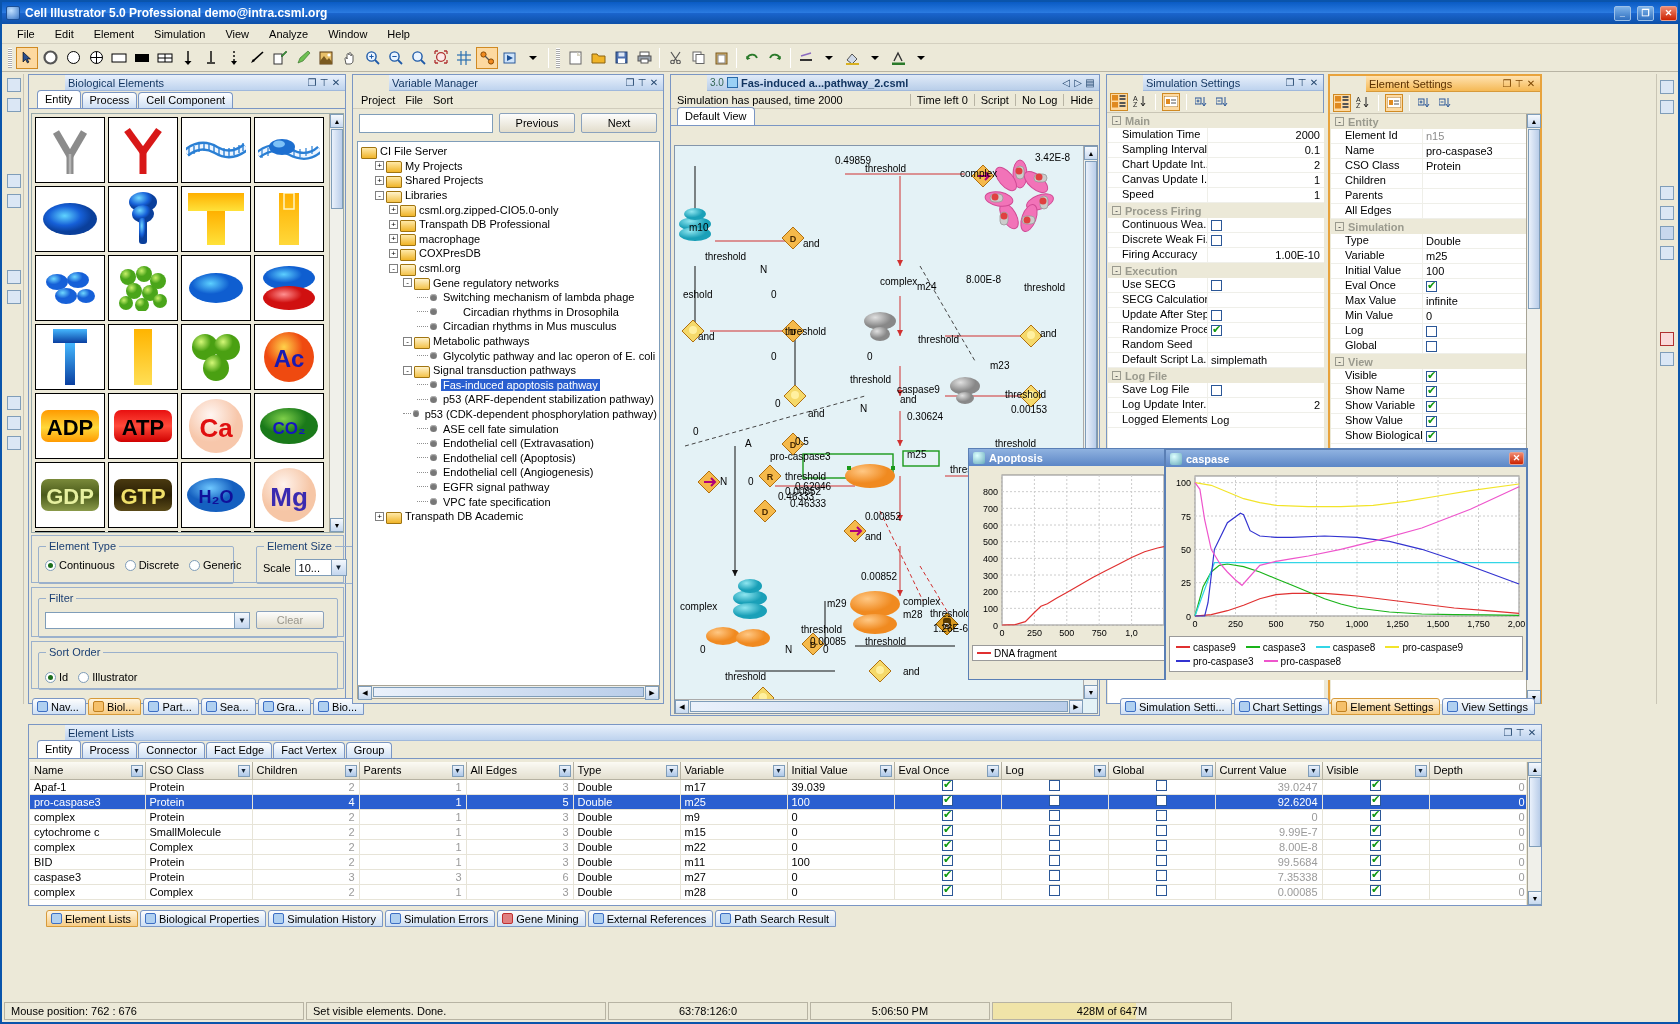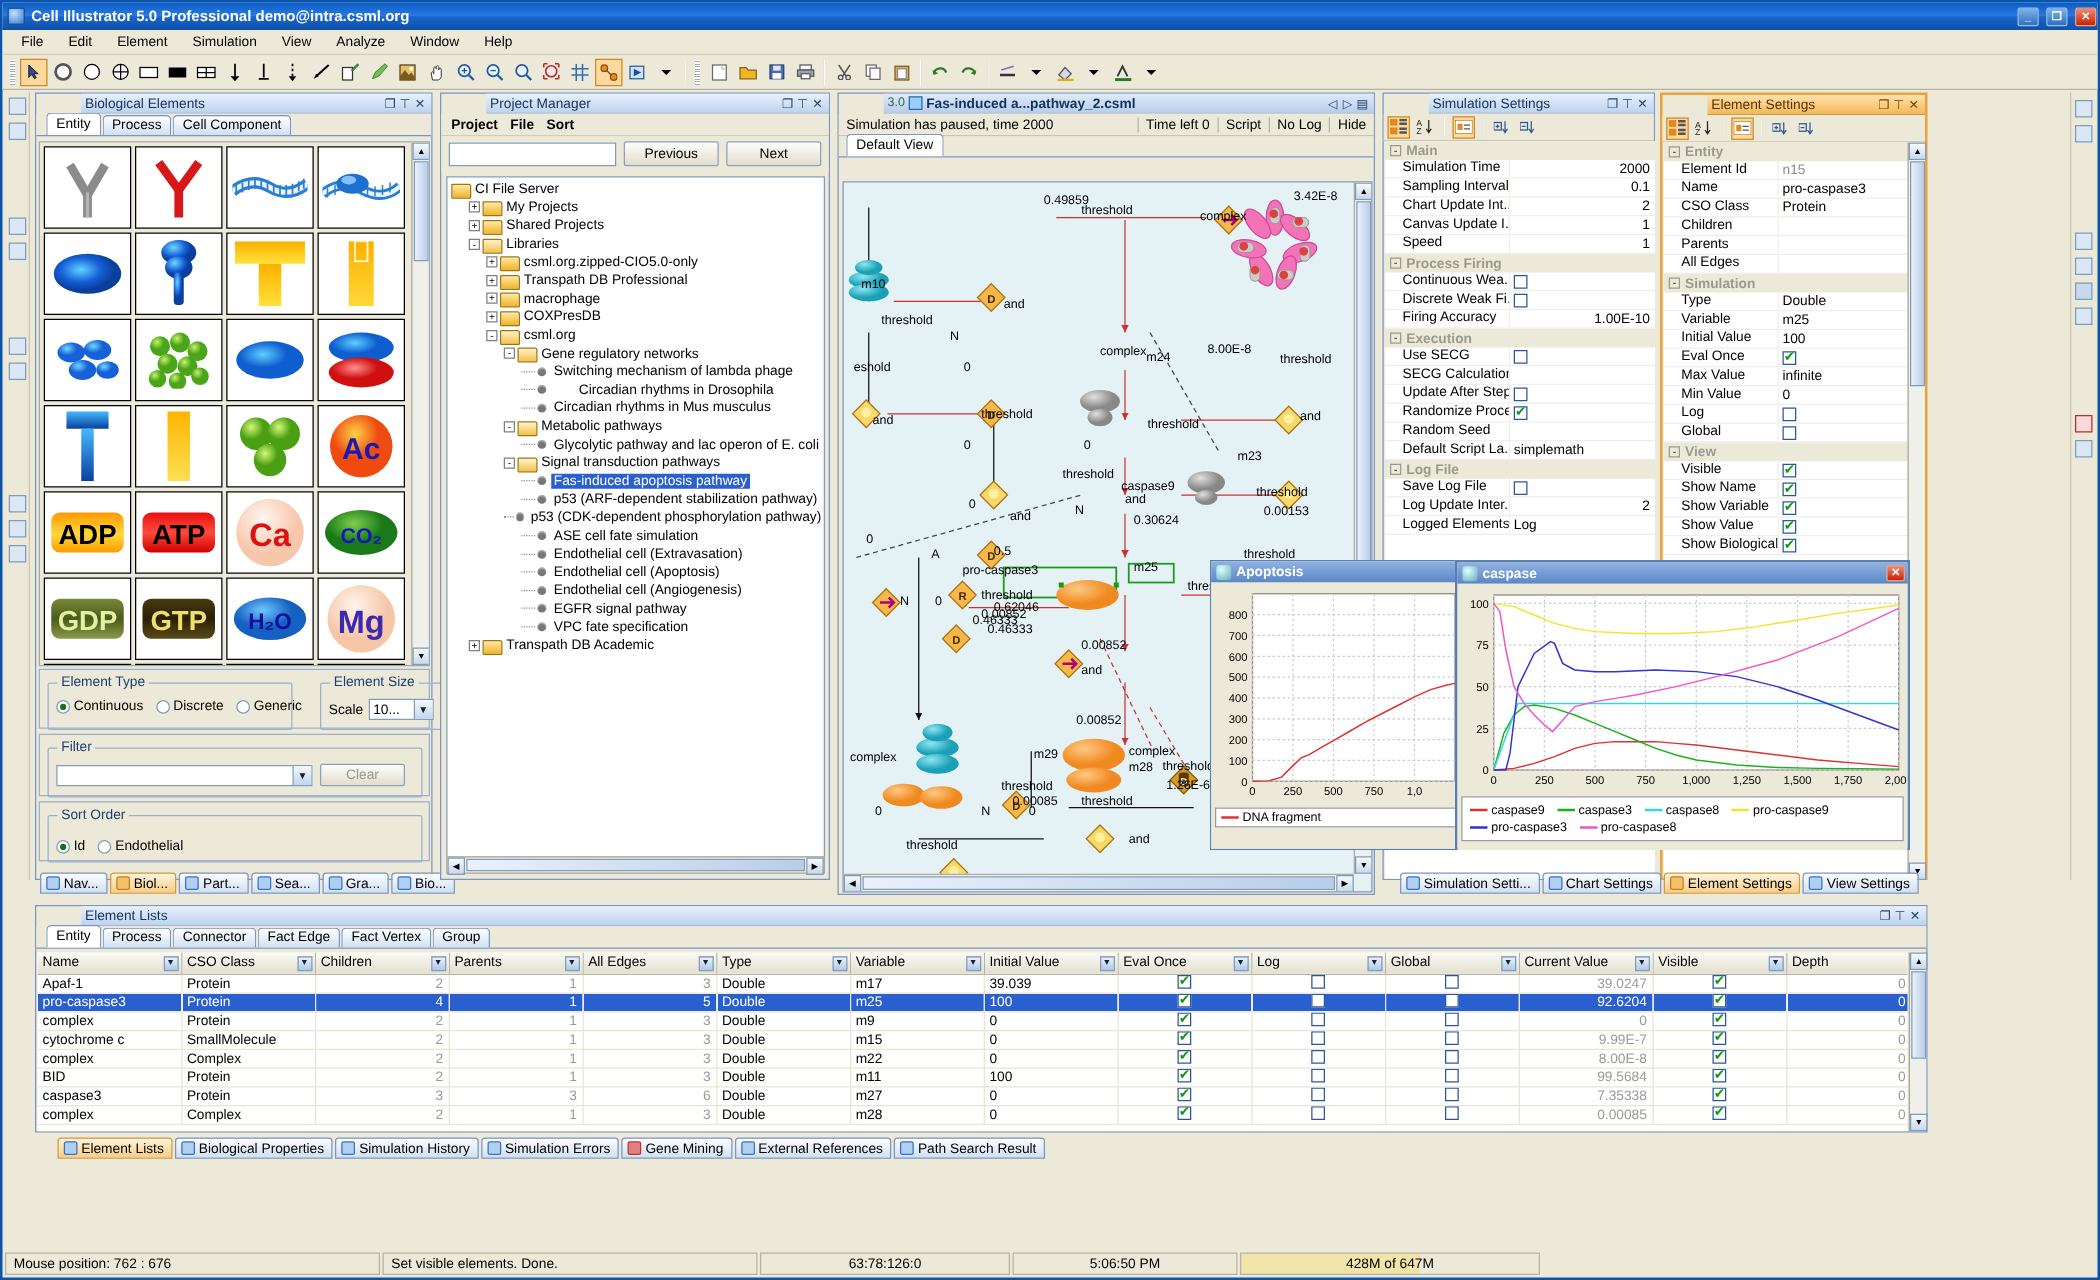--- a/index.html
+++ b/index.html
@@ -854,21 +854,21 @@
     <div style="position:absolute;left:2px;top:566px;width:313px;height:48px;background:#ece9d8;border:1px solid #9ab0cc;">
       <div class="gbox" style="position:absolute;left:6px;top:3px;width:300px;height:38px;">
         <div class="glegend">Sort Order</div>
         <div style="display:flex;align-items:center;margin-top:8px;">
           <span class="radio on">
               <i></i>
               <span>Id</span>
             </span>
           <span class="radio">
               <i></i>
-              <span>Endothelial</span>
+              <span>Illustrator</span>
             </span>
         </div>
       </div>
     </div>
   </div>
 
   <div style="position:absolute;left:30px;top:694px;" class="doctabs">
     <div class="dtab">
         <span class="micon" style="background:#b0d0f0;border:1px solid #3d6fc4;"></span>
         <span>Nav...</span>
@@ -890,27 +890,27 @@
         <span>Gra...</span>
       </div>
     <div class="dtab">
         <span class="micon" style="background:#b0d0f0;border:1px solid #3d6fc4;"></span>
         <span>Bio...</span>
       </div>
   </div>
 
   <div class="panel" style="left:350px;top:72px;width:312px;height:630px;">
     <div class="ptitle">
-      <span>Project Manager</span>
+      <span>Variable Manager</span>
       <span class="pt-sp"></span>
       <span class="pt-icon">❐</span>
       <span class="pt-icon">⊤</span>
       <span class="pt-icon">✕</span>
     </div>
-    <div style="height:18px;display:flex;align-items:center;gap:10px;padding-left:8px;background:#ece9d8;border-bottom:1px solid #d0ccbc;font-weight:bold;">
+    <div style="height:18px;display:flex;align-items:center;gap:10px;padding-left:8px;background:#ece9d8;border-bottom:1px solid #d0ccbc;">
       <span>Project</span>
       <span>File</span>
       <span>Sort</span>
     </div>
     <div style="height:28px;display:flex;align-items:center;gap:6px;padding:0 6px;background:#ece9d8;">
       <div style="flex:1;height:19px;border:1px solid #7f9db9;background:#fff;padding-left:3px;line-height:17px;"></div>
       <div class="btn" style="width:76px;height:20px;">Previous</div>
       <div class="btn" style="width:76px;height:20px;">Next</div>
     </div>
     <div class="tree" style="position:absolute;left:4px;top:66px;width:303px;height:545px;" id="pm-tree">

